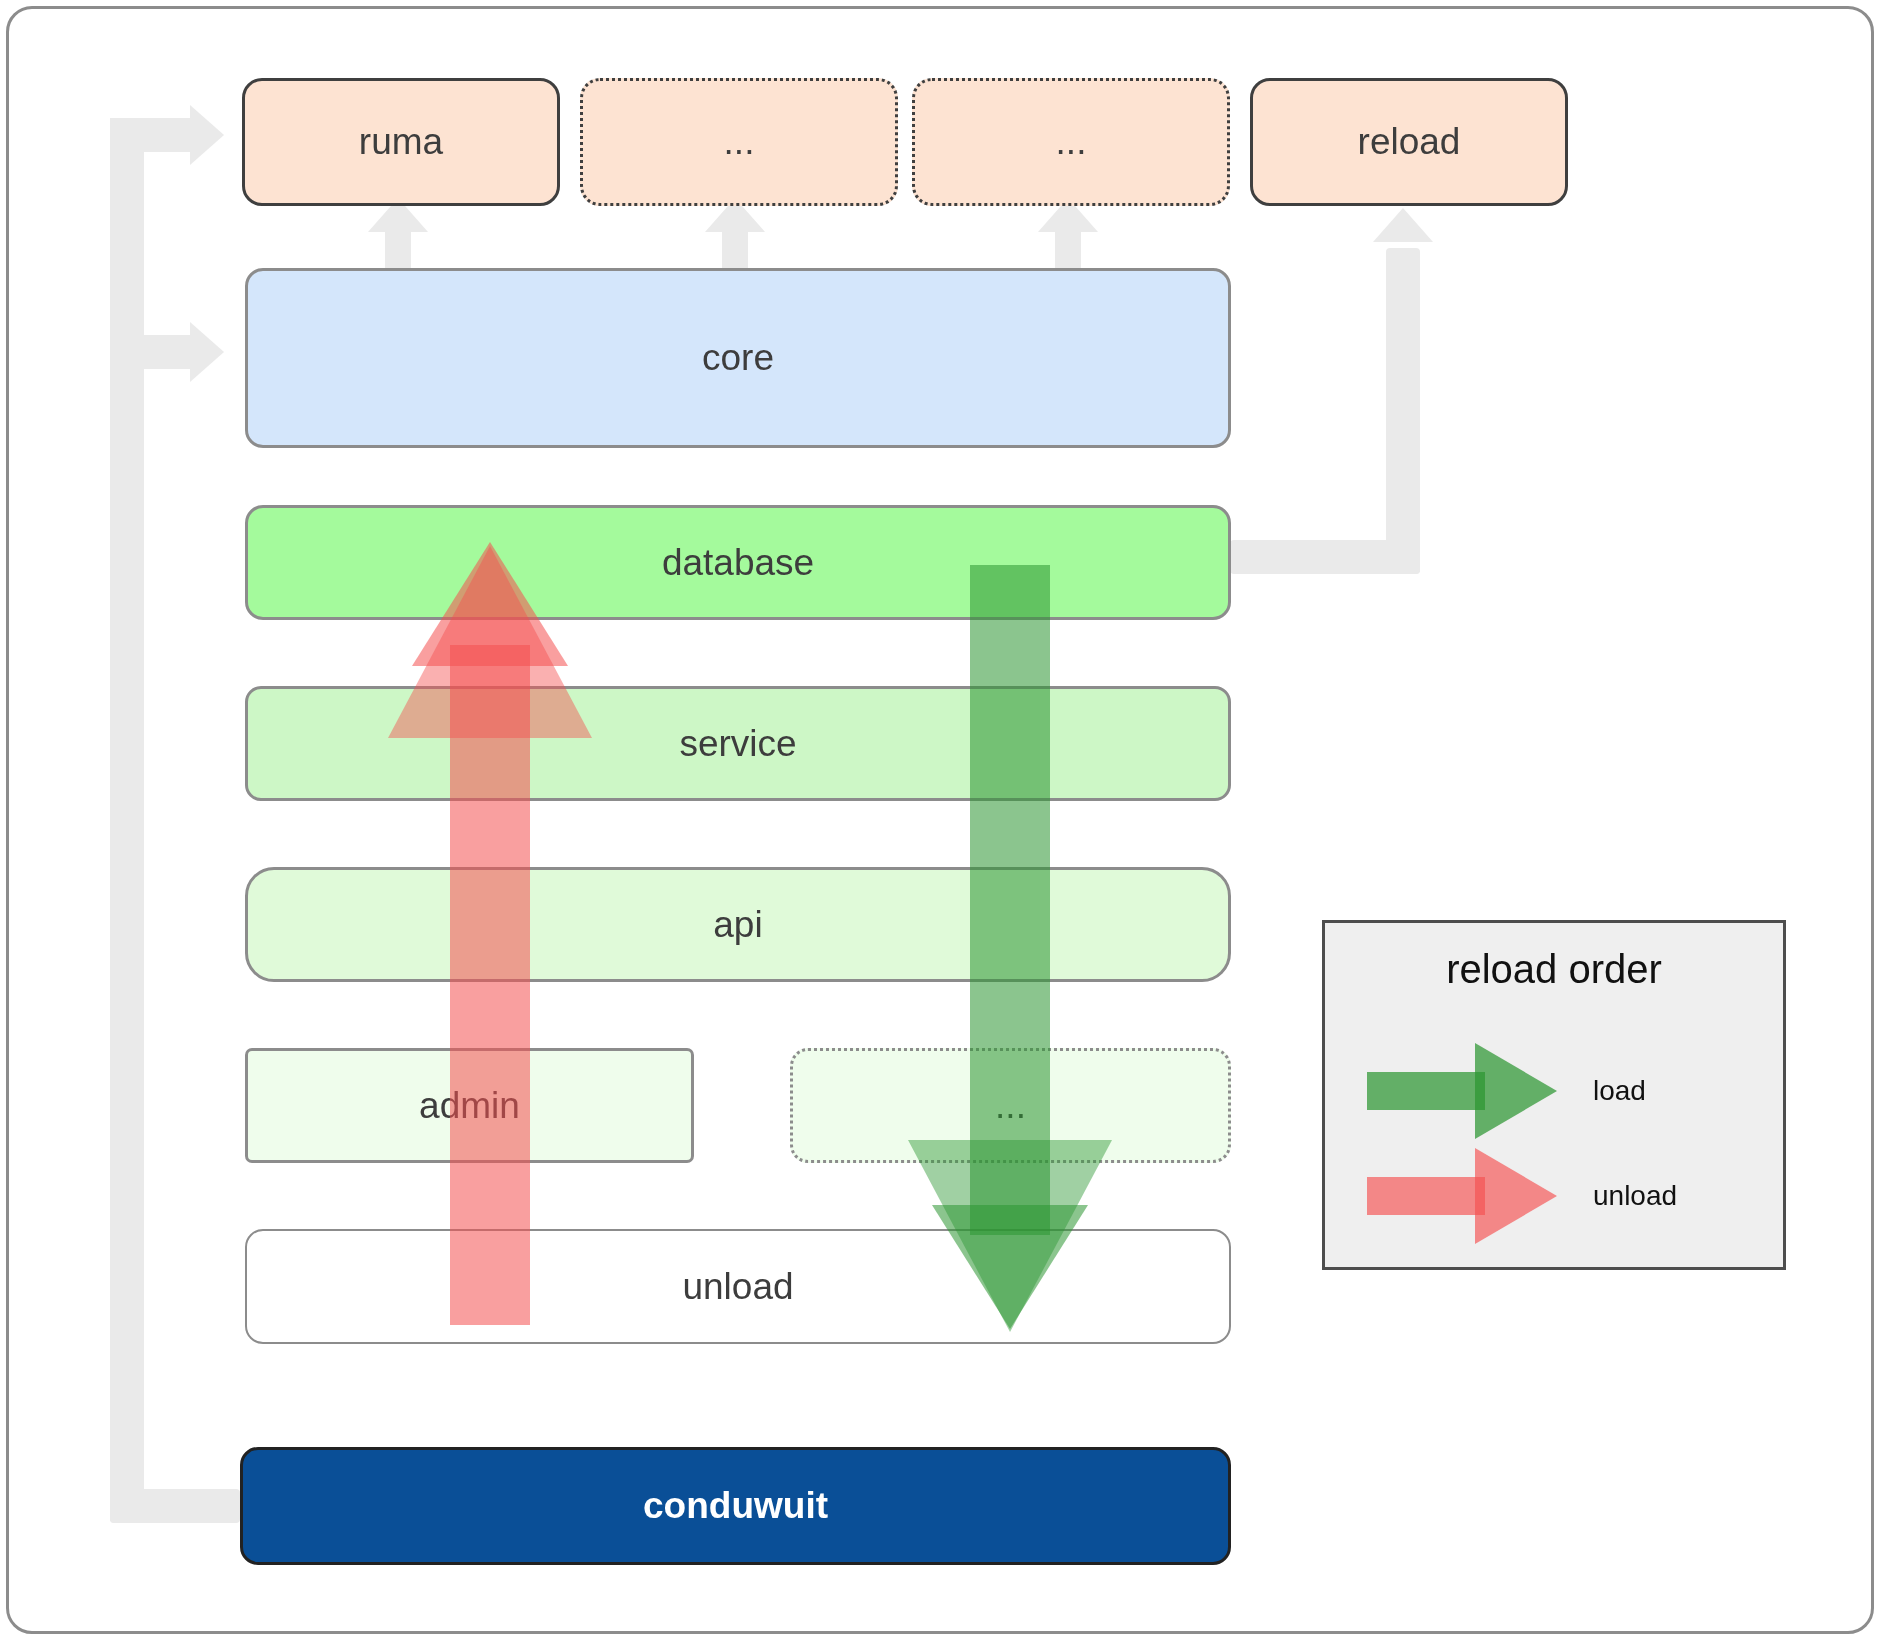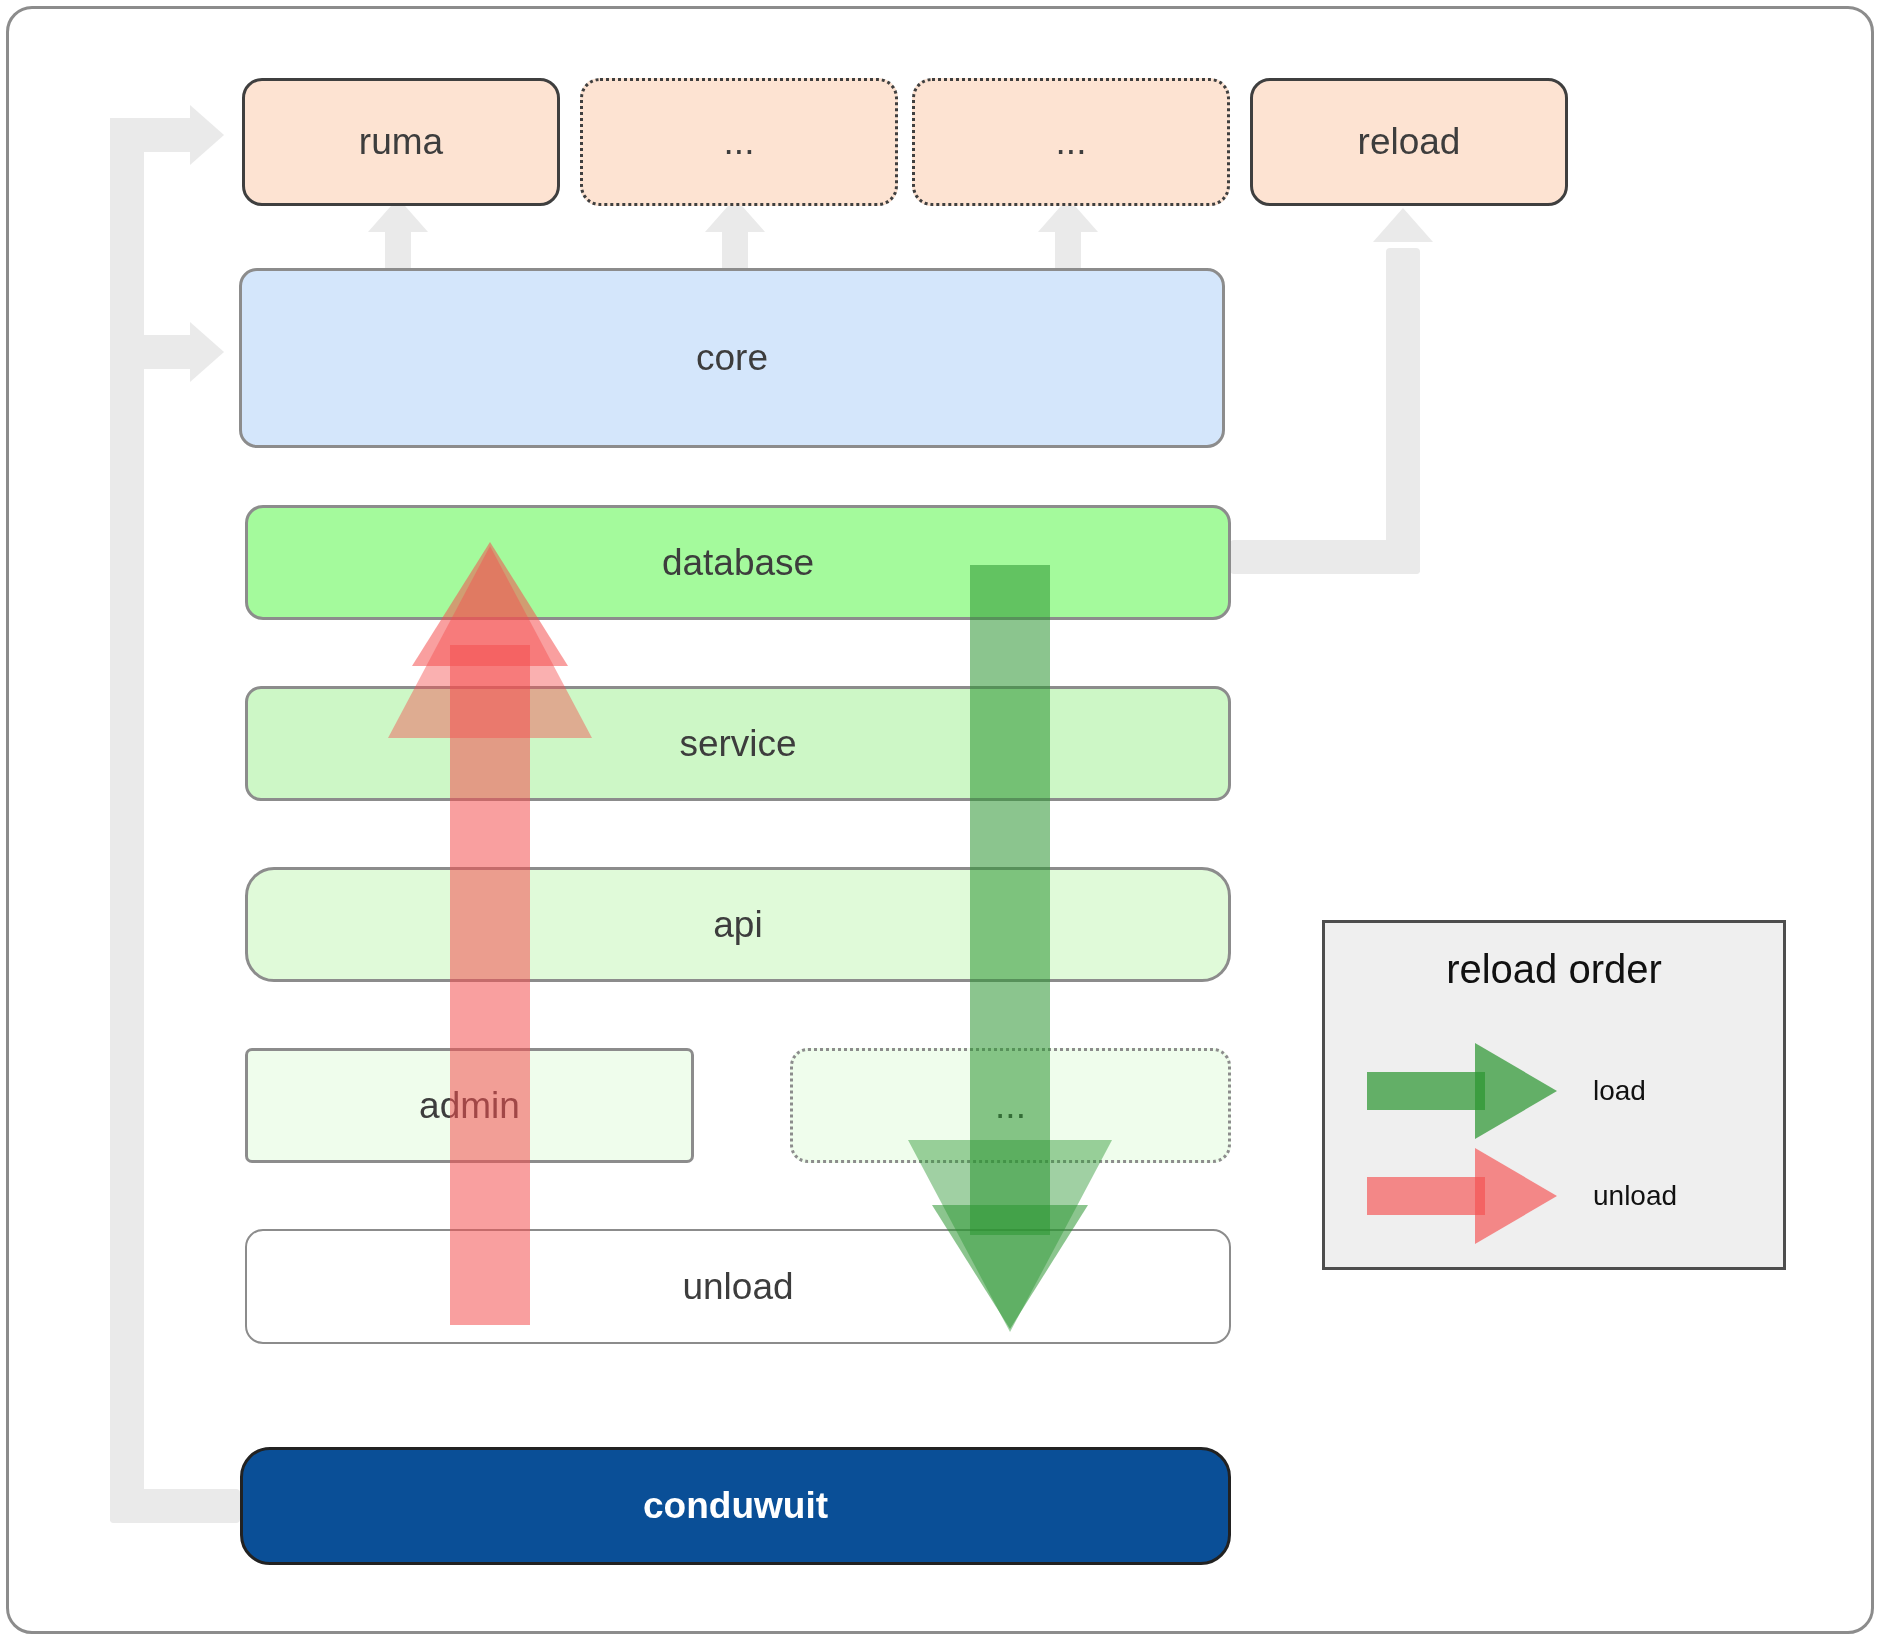--- a/index.html
+++ b/index.html
@@ -22,21 +22,21 @@
   .node.dep.dotted{ border:3px dotted #3f3f3f; }
 
   .node.core{ background:#d4e6fb; border:3px solid #8c8c8c; border-radius:18px; }
   .node.db{ background:#a4fa9c; border:3px solid #8c8c8c; border-radius:18px; }
   .node.svc{ background:#cdf7c6; border:3px solid #8c8c8c; border-radius:18px; }
   .node.api{ background:#e0fad9; border:3px solid #8c8c8c; border-radius:29px; }
   .node.admin{ background:#effdec; border:3px solid #8c8c8c; border-radius:7px; }
   .node.dots-admin{ background:#effdec; border:3px dotted #8c8c8c; border-radius:18px; }
   .node.router{ background:#ffffff; border:2px solid #8c8c8c; border-radius:18px; }
   .node.app{
-    background:#0a4f97; border:3px solid #222222; border-radius:30px;
+    background:#0a4f97; border:3px solid #222222; border-radius:18px;
     color:#ffffff; font-weight:700;text-align:right;
   }
 
   
   .rail{position:absolute;background:#eaeaea;}
   .rail-arrow{
     position:absolute;width:0;height:0;
     border-top:30px solid transparent;border-bottom:30px solid transparent;
     border-left:34px solid #eaeaea;
   }
@@ -119,21 +119,21 @@
   <div class="node dep dotted" style="left:580px;top:78px;width:318px;height:128px;">
     <span>...</span>
   </div>
   <div class="node dep dotted" style="left:912px;top:78px;width:318px;height:128px;">
     <span>...</span>
   </div>
   <div class="node dep" style="left:1250px;top:78px;width:318px;height:128px;">
     <span>reload</span>
   </div>
 
-  <div class="node core" style="left:239px;top:268px;width:986px;height:180px;">
+  <div class="node core" style="left:245px;top:268px;width:986px;height:180px;">
     <span>core</span>
   </div>
 
   <div class="node db" style="left:245px;top:505px;width:986px;height:115px;">
     <span>database</span>
   </div>
 
   <div class="node svc" style="left:245px;top:686px;width:986px;height:115px;border-radius:16px;">
     <span>service</span>
   </div>

